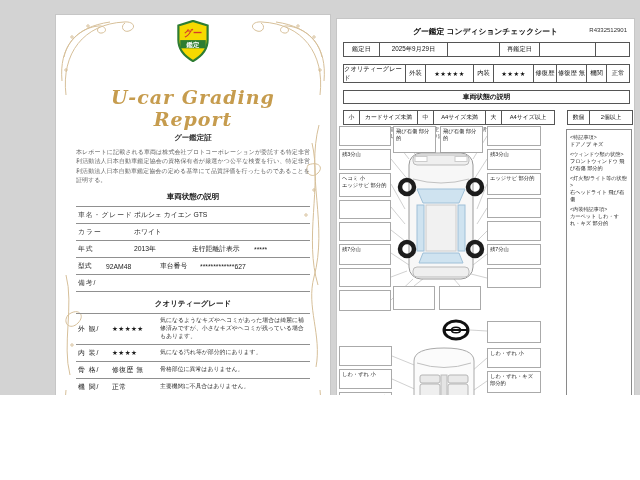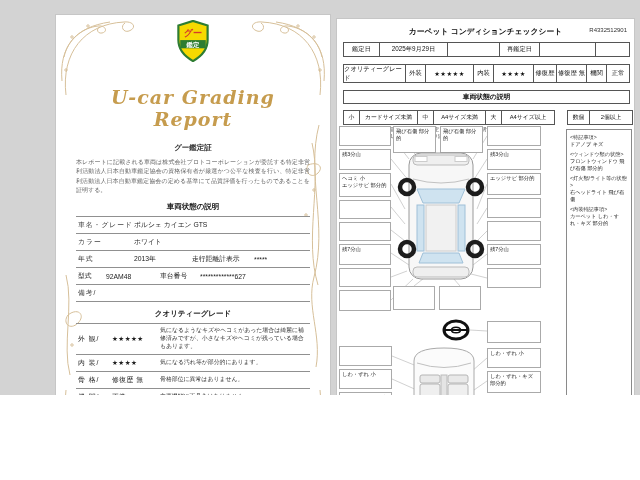--- a/index.html
+++ b/index.html
@@ -7,21 +7,21 @@
   .stage{position:relative;width:640px;height:395px;background:#d3d3d3;overflow:hidden;}
   .doc{position:absolute;background:#ffffff;border:1px solid #c6c6c6;box-sizing:border-box;overflow:hidden;}
   .doc-left{left:55px;top:14px;width:276px;height:457px;}
   .doc-right{left:336px;top:18px;width:299px;height:447px;}
   
   .page-inner{position:relative;padding:5px 20px 0 20px;z-index:2;}
   .deco{position:absolute;left:0;top:0;z-index:1;pointer-events:none;}
   .badge-wrap{text-align:center;}
   .report-title{text-align:center;font-family:"DejaVu Serif",serif;font-style:italic;font-weight:bold;
     font-size:19px;color:#c69c4e;margin-top:20px;letter-spacing:1px;}
-  .report-sub{text-align:center;font-size:7.5px;color:#333;margin-top:13px;font-weight:bold;}
+  .report-sub{text-align:center;font-size:7.5px;color:#333;margin-top:3px;font-weight:bold;}
   .intro{font-size:6px;line-height:1.55;color:#666;margin-top:5px;text-align:justify;}
   .sec-title{text-align:center;font-size:7.5px;font-weight:bold;color:#222;margin-top:7px;}
   .tbl-l{margin-top:4px;}
   .row-l{display:flex;align-items:center;border-bottom:1px solid #909090;padding:3px 2px;font-size:6.8px;color:#222;}
   .row-l:first-child{border-top:1px solid #909090;}
   .lab{width:56px;letter-spacing:1px;color:#333;}
   .lab2{width:54px;color:#333;}
   .val{flex:1;}
   .g-lab{width:34px;letter-spacing:1px;}
   .g-val{width:48px;letter-spacing:.5px;}
@@ -168,21 +168,21 @@
         <div>・鑑定時点の車両状態を示すものであり、以降将来にわたり品質を保証するものではありません。</div>
         <div>・車両状態は時間の経過に伴い変化する場合もあるため、鑑定日をご確認の上、現在の車両状態については販売店にお問合せください。</div>
 
       </div>
 
     </div>
   </div>
 
   <div class="doc doc-right">
 
-    <div class="cs-title">カーペット コンディションチェックシート</div>
+    <div class="cs-title">グー鑑定 コンディションチェックシート</div>
     <div class="cs-ref">R4332512901</div>
 
     <div class="tbl" style="left:6px;top:23px;width:287px;height:15px;">
       <div style="width:36px">鑑定日</div>
       <div style="width:68px">2025年9月29日</div>
       <div style="width:52px"></div>
       <div style="width:40px">再鑑定日</div>
       <div style="width:56px"></div>
       <div style="flex:1"></div>
     </div>

